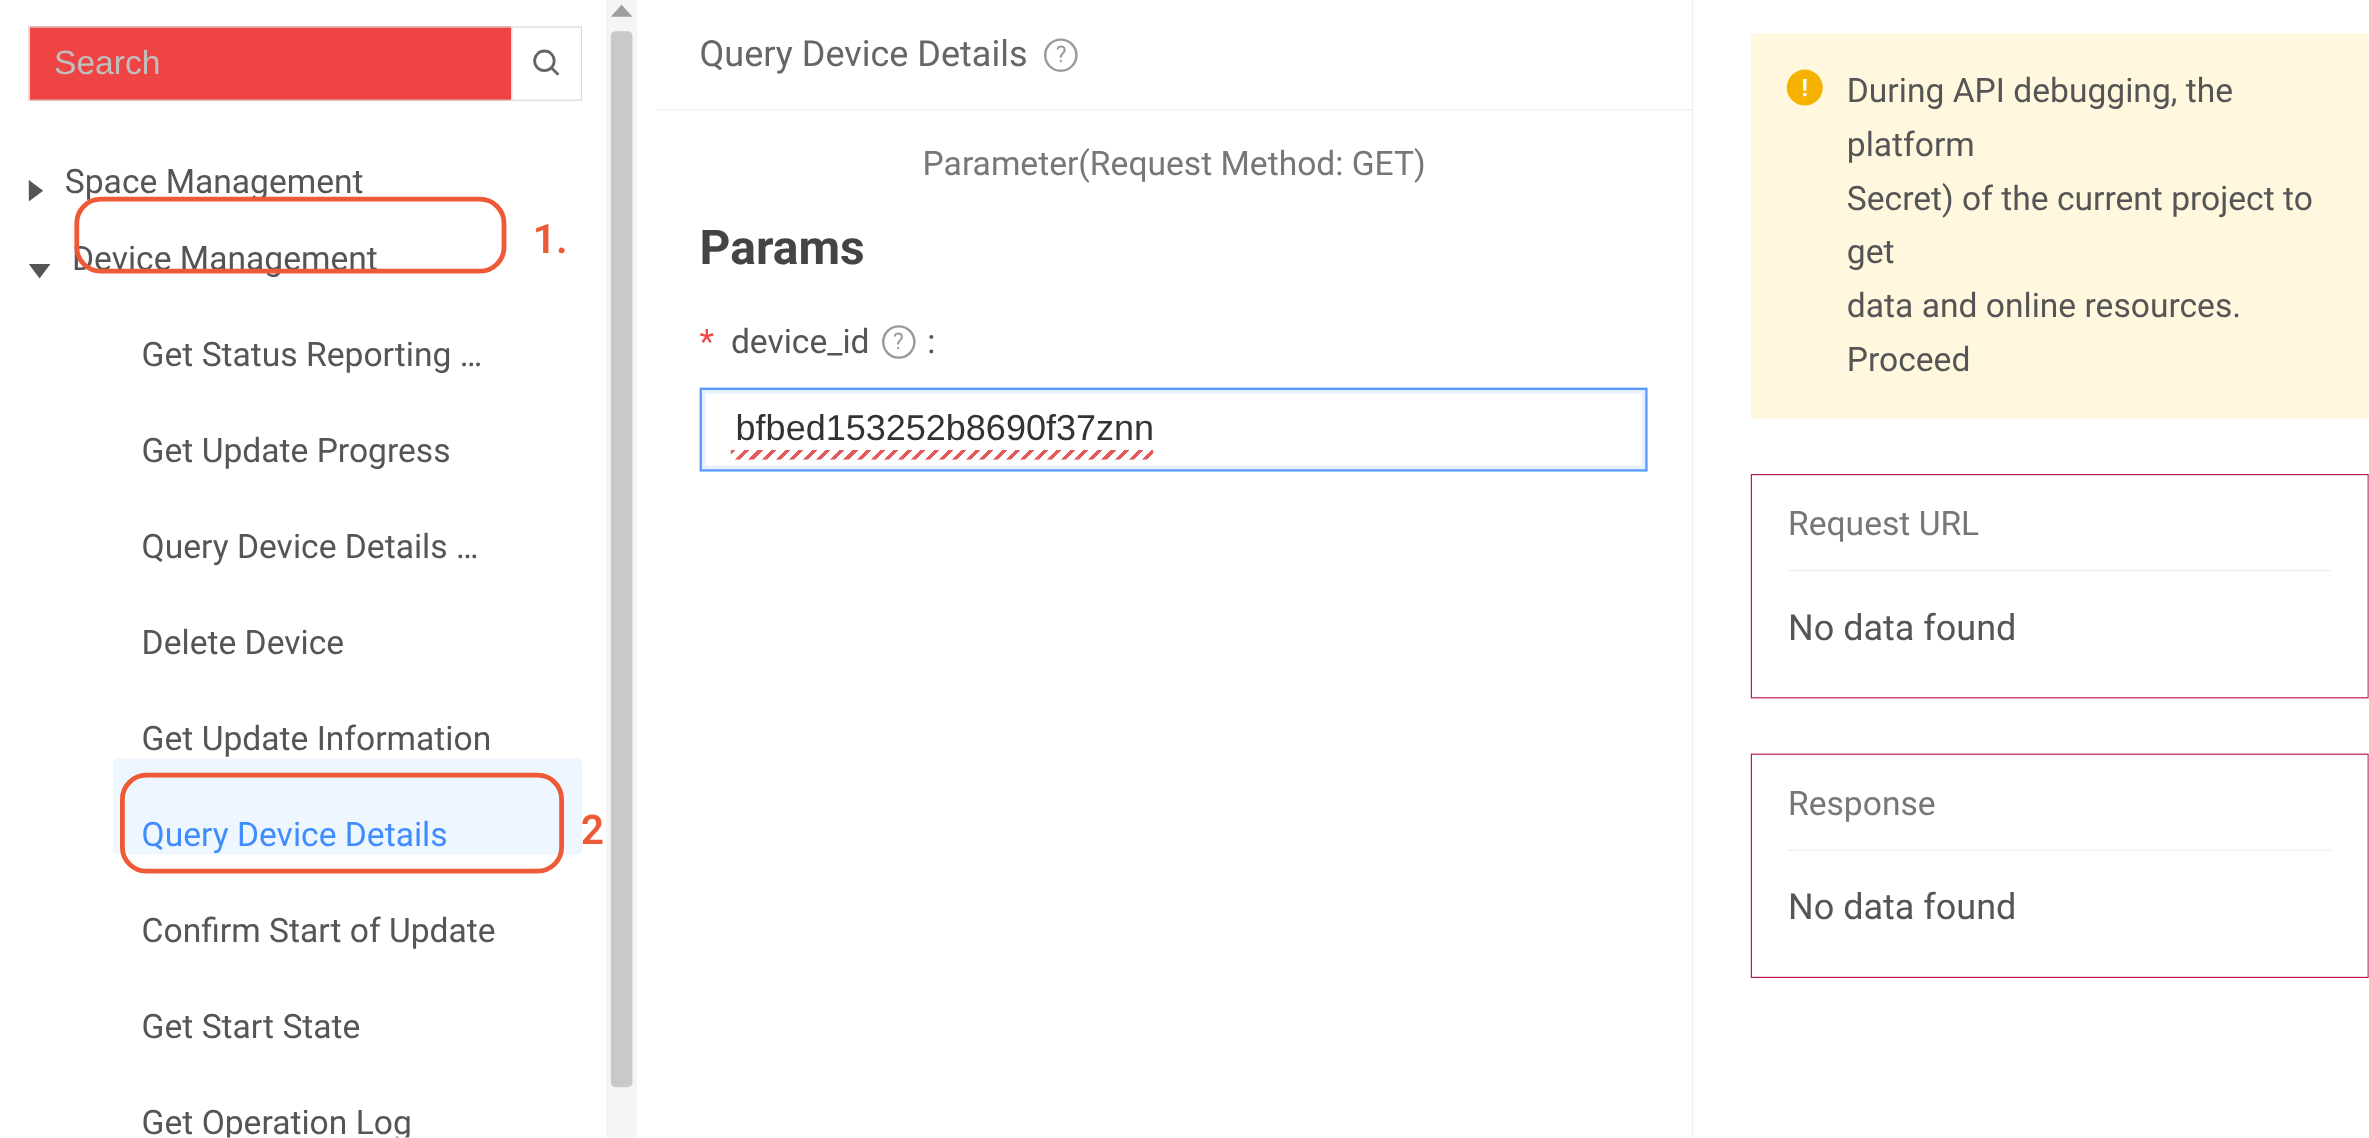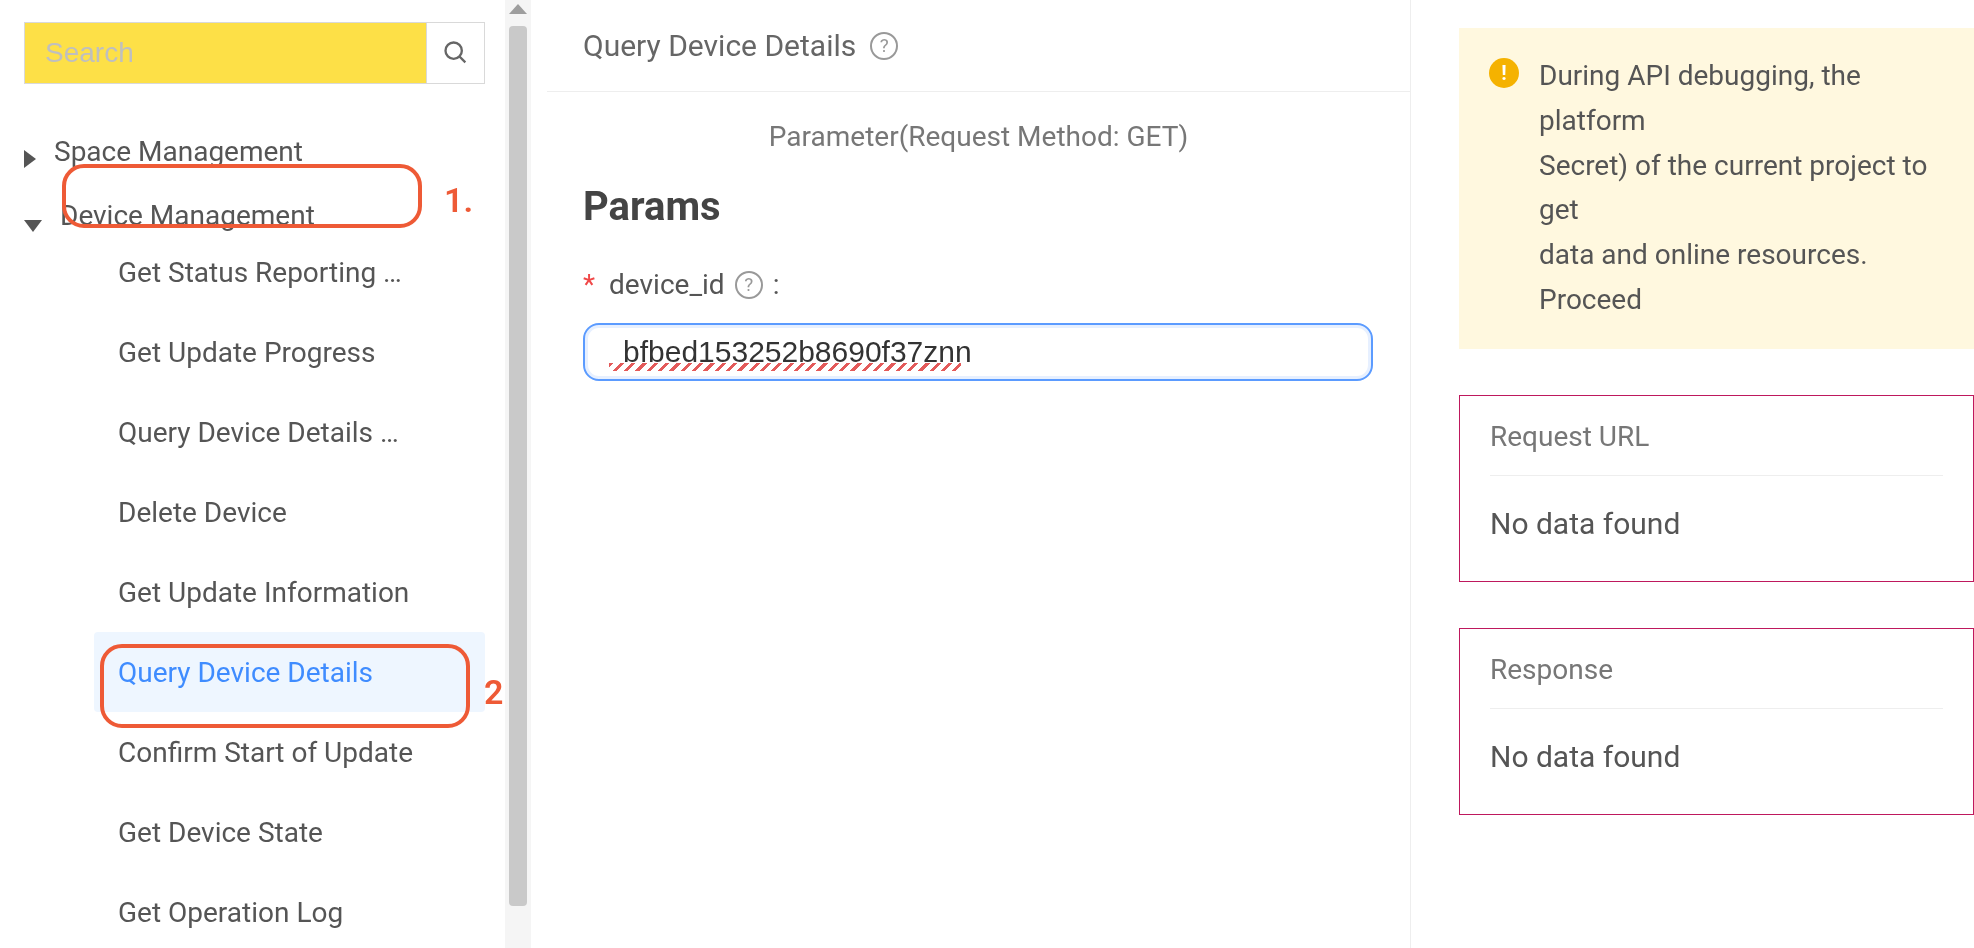--- a/index.html
+++ b/index.html
@@ -31,21 +31,21 @@
   }
   .search-input {
     flex: 1;
     height: 62px;
     border: 1px solid #d9d9d9;
     border-right: none;
     padding: 0 20px;
     font-size: 28px;
     color: #333;
     outline: none;
-    background: #fde047;
+    background: #ef4444;
   }
   .search-input::placeholder { color: #bfbfbf; }
   .search-btn {
     width: 62px;
     height: 62px;
     border: 1px solid #d9d9d9;
     background: #fff;
     display: flex;
     align-items: center;
     justify-content: center;
@@ -75,21 +75,21 @@
   }
   .tree-label {
     white-space: nowrap;
     overflow: hidden;
     text-overflow: ellipsis;
     flex: 1;
   }
   .tree-children { padding-left: 70px; }
   .tree-leaf {
     display: flex;
-    align-items: center;
+    align-items: flex-end;
     height: 80px;
     cursor: pointer;
     white-space: nowrap;
     overflow: hidden;
     text-overflow: ellipsis;
     padding-left: 24px;
     padding-right: 16px;
     border-radius: 4px;
     font-size: 28px;
     color: #555;
@@ -189,24 +189,24 @@
     display:flex;
     align-items:center;
     gap: 10px;
     font-size: 28px;
     color: #555;
     margin-bottom: 22px;
   }
   .req-star { color: #f04848; margin-right: 4px;}
   .text-input {
     width: 790px;
-    height: 58px;
+    height: 70px;
     border: 2px solid #5b9bff;
-    border-radius: 16px;
-    padding: 0 38px;
+    border-radius: 0;
+    padding: 0 28px;
     font-size: 30px;
     outline: none;
     box-shadow: 0 0 0 3px rgba(91,155,255,0.15) inset;
     color: #333;
   }
   .spellwave {
     margin-top: -18px;
     margin-left: 26px;
     height: 8px;
     width: 352px;
@@ -304,21 +304,21 @@
         <div class="tree-leaf">
             <span>Get Update Information</span>
           </div>
         <div class="tree-leaf selected">
             <span>Query Device Details</span>
           </div>
         <div class="tree-leaf">
             <span>Confirm Start of Update</span>
           </div>
         <div class="tree-leaf">
-            <span>Get Device State</span>
+            <span>Get Start State</span>
           </div>
         <div class="tree-leaf">
             <span>Get Operation Log</span>
           </div>
       </div>
     </div>
 
     <div class="annotation-box" style="top:164px; left:62px; width:360px; height:64px;"></div>
     <div class="annotation-num" style="top:180px; left:444px;">1.</div>
 

